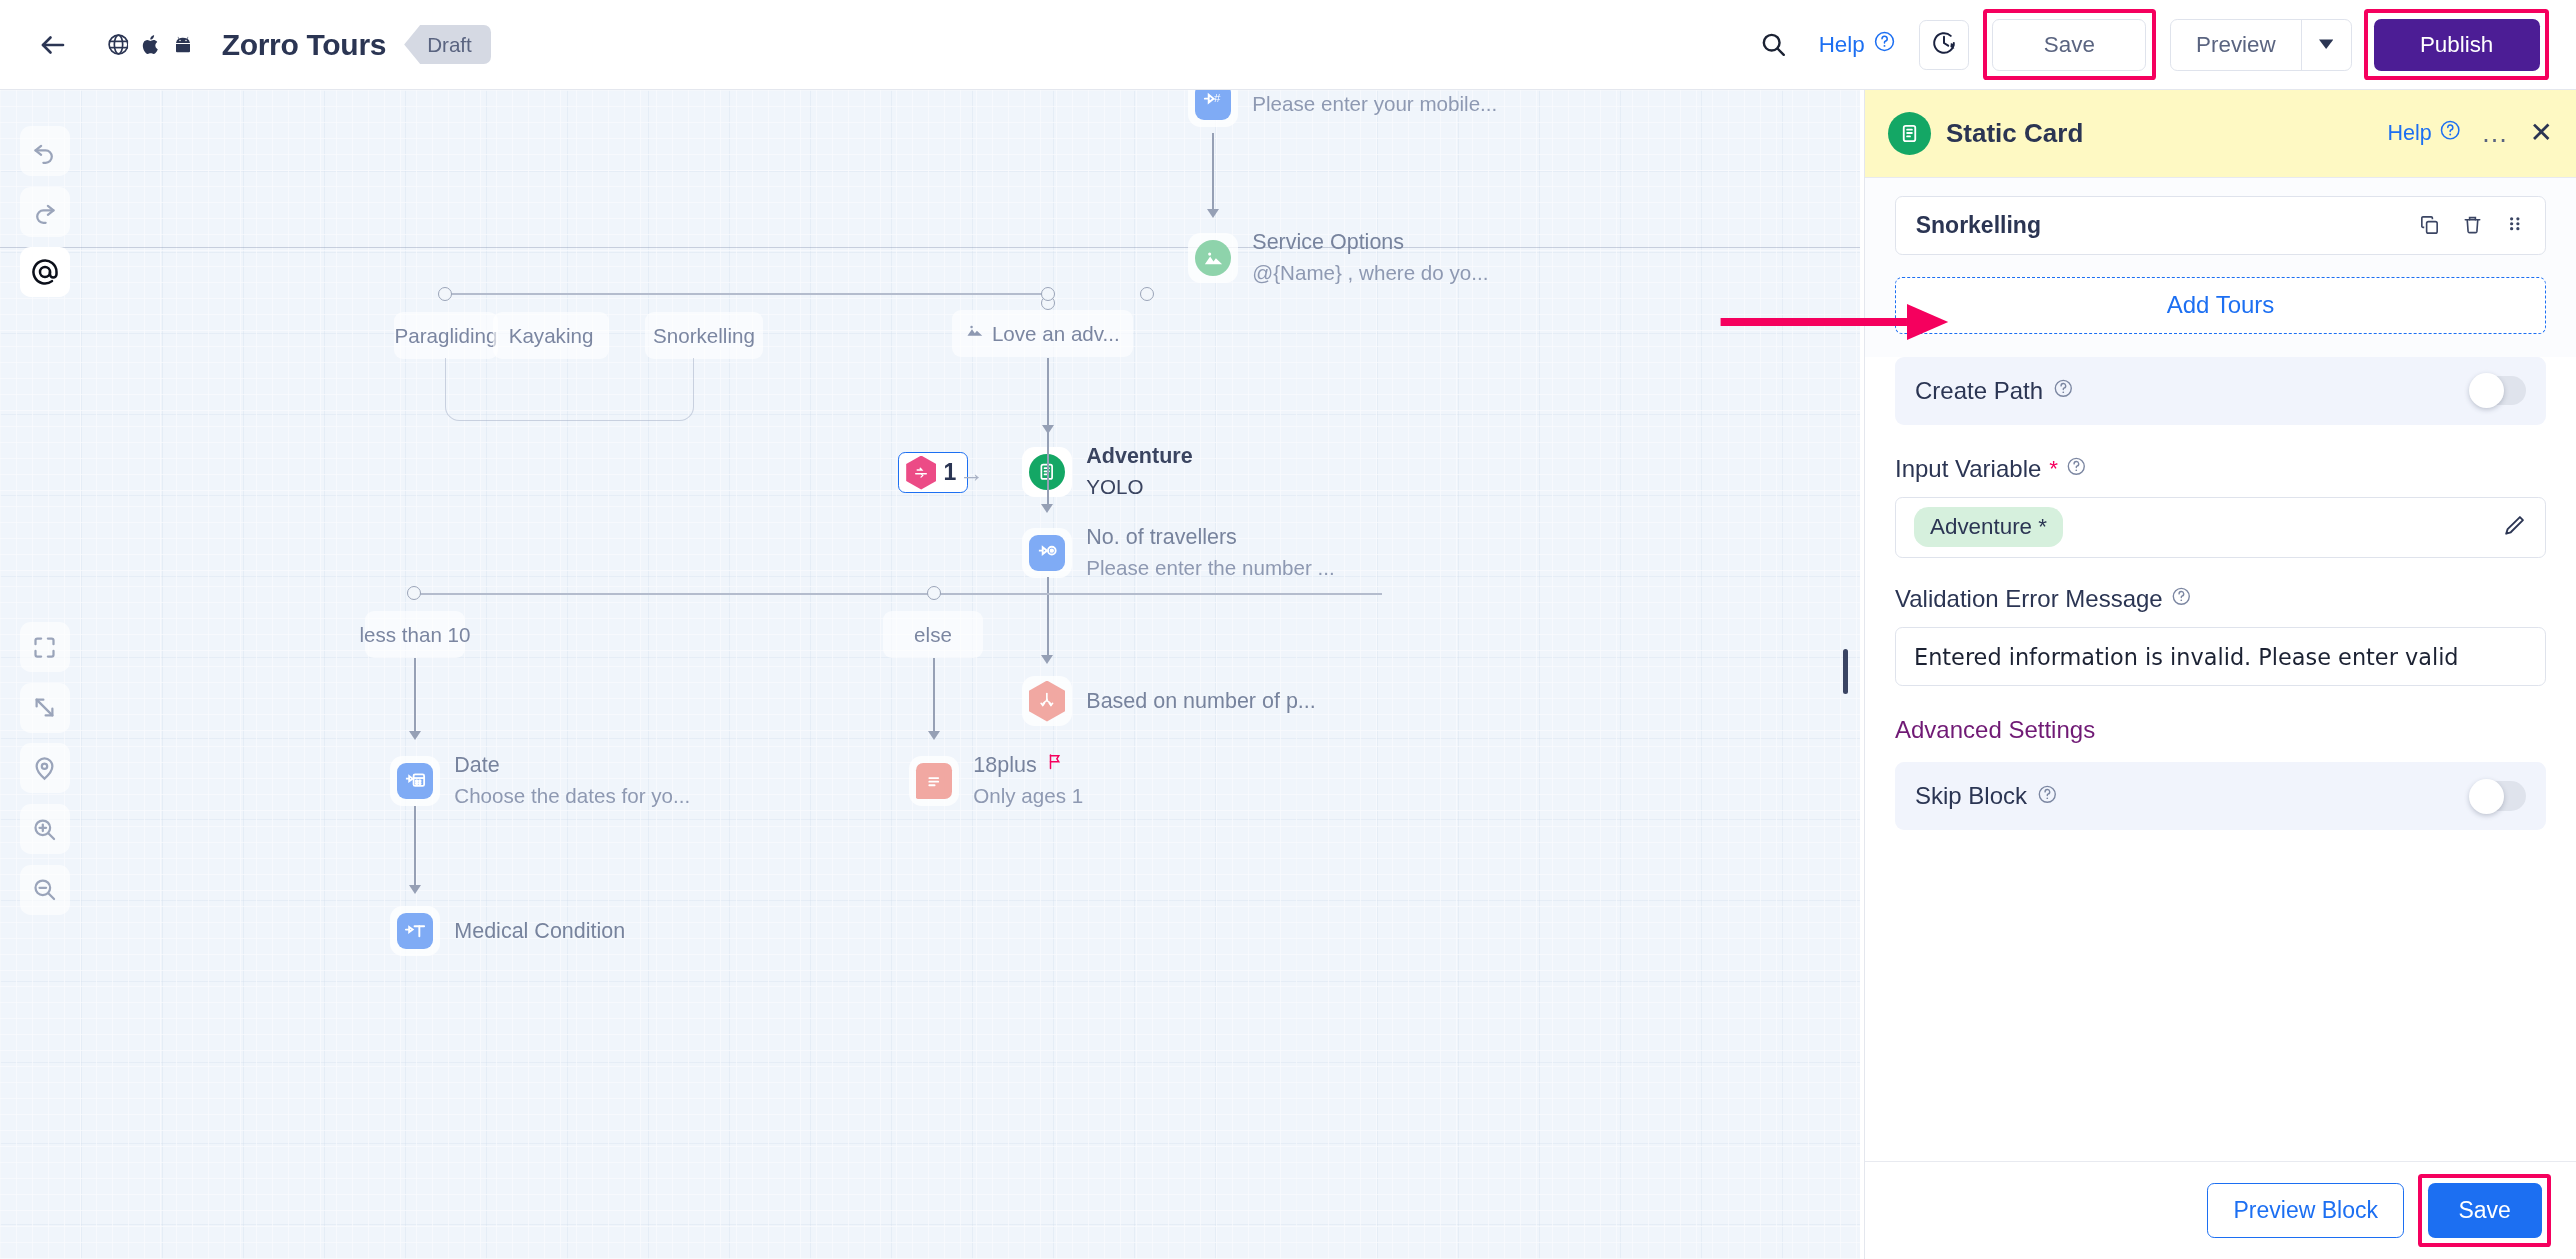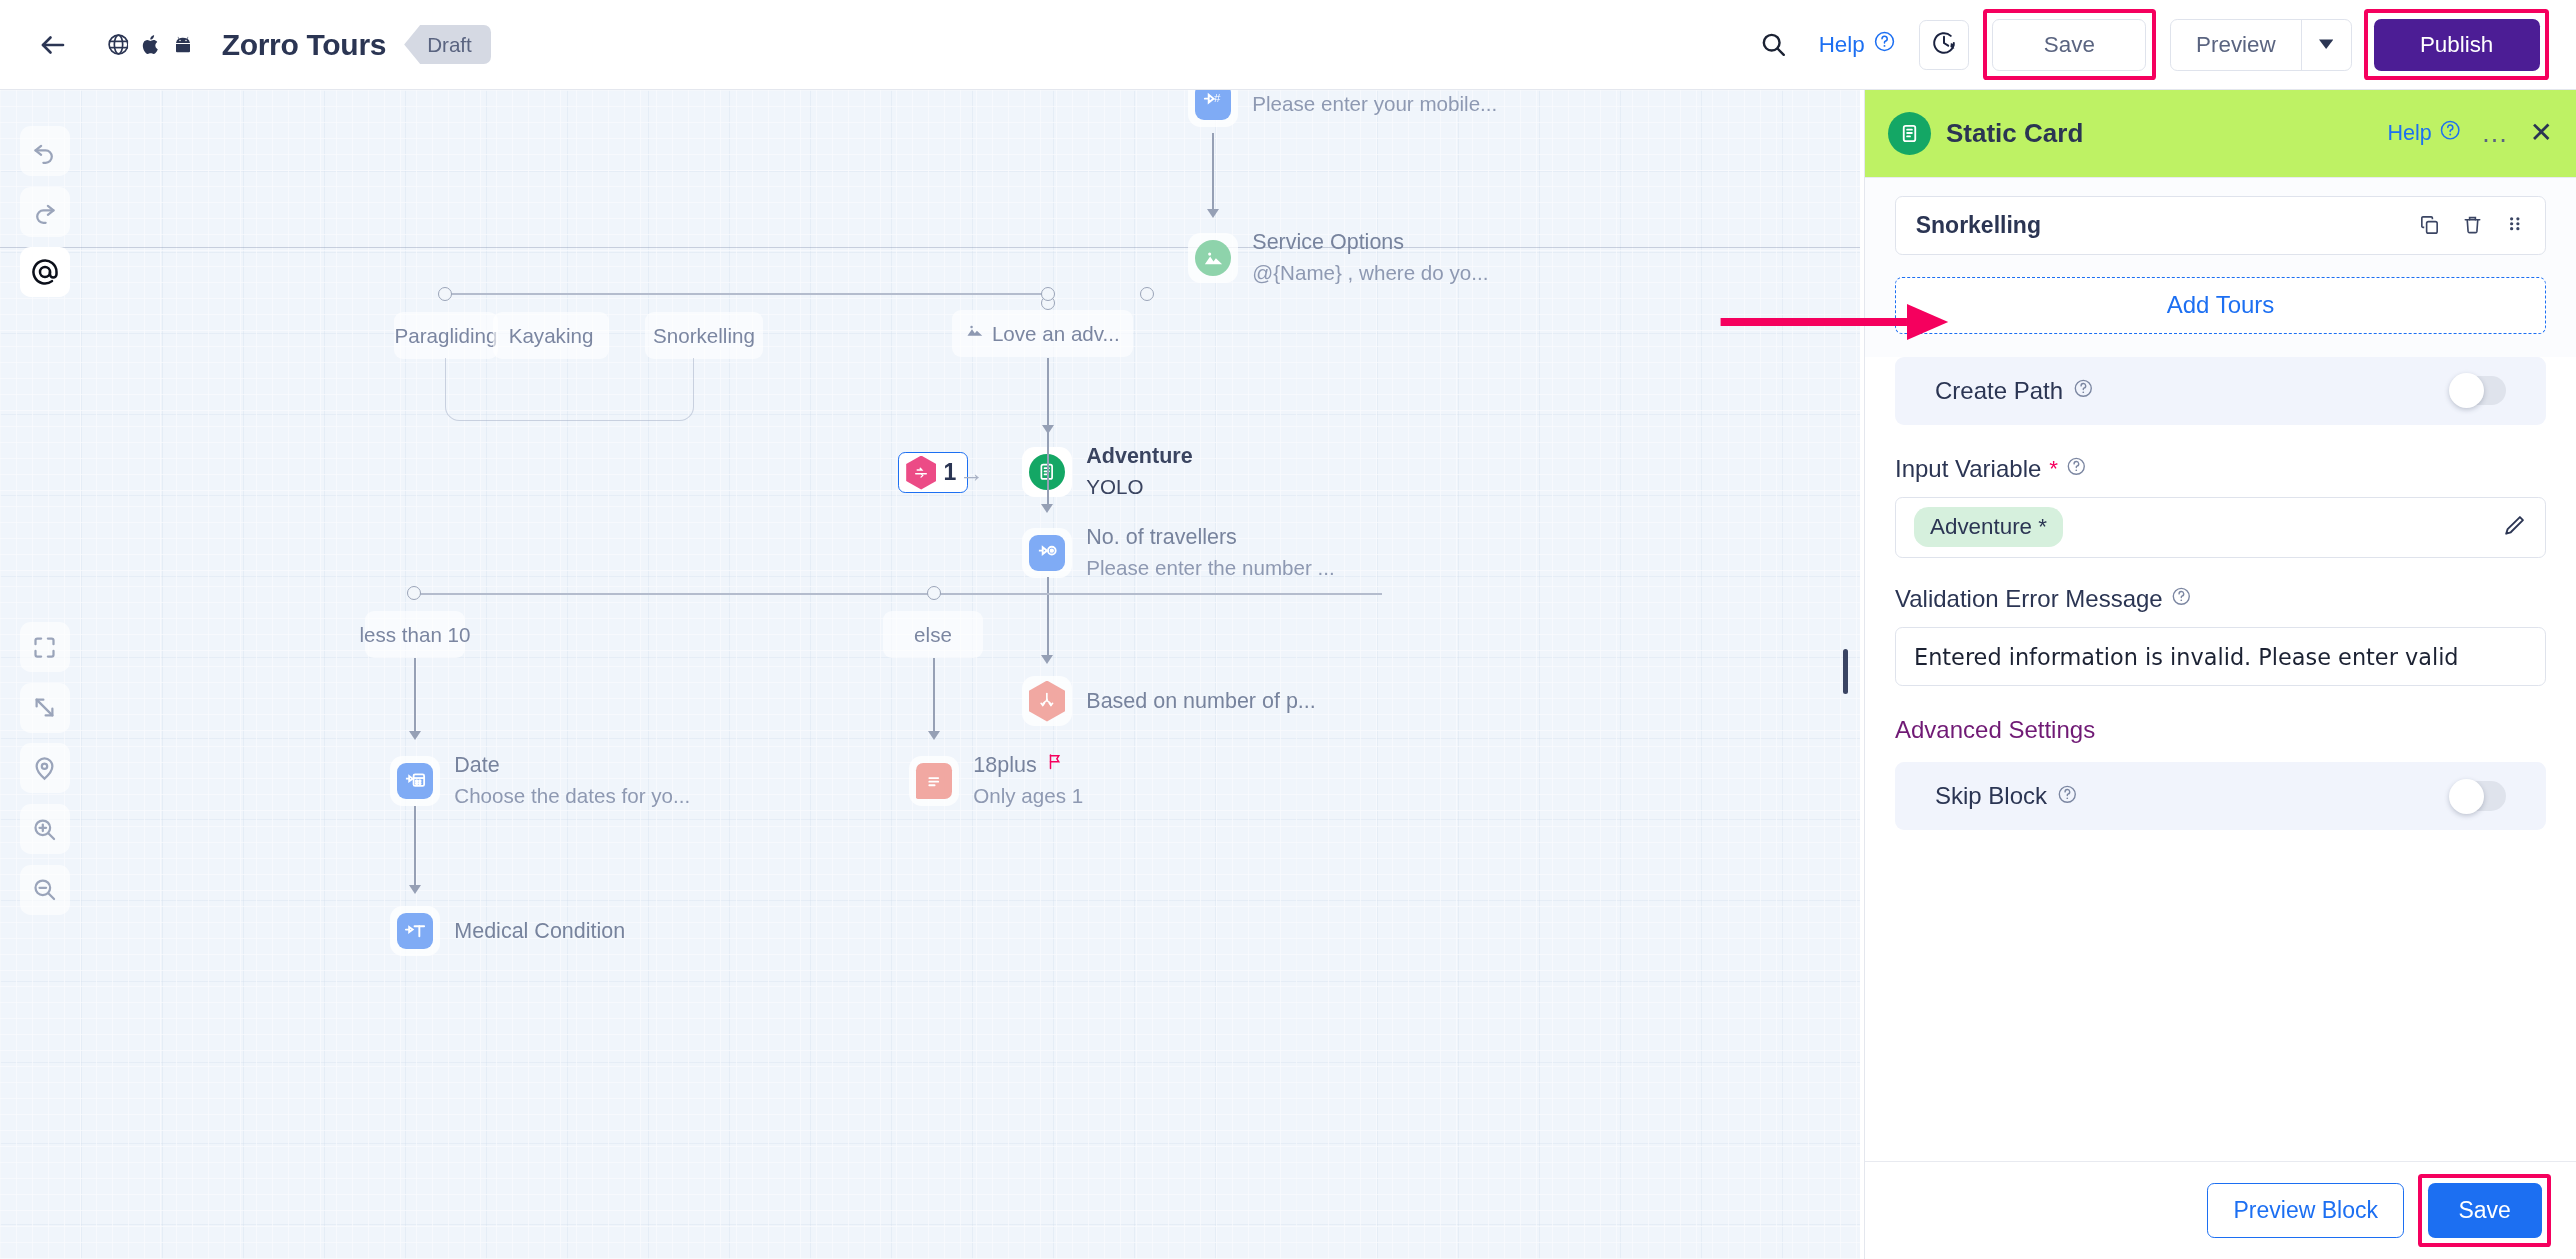--- a/index.html
+++ b/index.html
@@ -160,21 +160,21 @@
   
   .ann-arrow { position: absolute; z-index: 45; }
 
   
   .panel {
     position: absolute; top: 90px; right: 0; width: 712px; height: 1169px;
     background: #fff; border-left: 0.9px solid #e4e7ee; display: flex; flex-direction: column;
     z-index: 30;
   }
   .panel-head {
-    height: 88px; background: #bef264; border-bottom: 0.9px solid #e8eaf0;
+    height: 88px; background: #fef9c3; border-bottom: 0.9px solid #e8eaf0;
     display: flex; align-items: center; padding: 0 23px;
   }
   .panel-head-ico {
     width: 43px; height: 43px; border-radius: 50%; background: #14a765;
     display: flex; align-items: center; justify-content: center; flex: none;
   }
   .panel-title { font-size: 26px; font-weight: bold; color: #2b3553; margin-left: 15px; }
   .panel-head-right { margin-left: auto; display: flex; align-items: center; gap: 19.7px; }
   .panel-help { color: #1c6ff2; font-size: 21.5px; display: flex; align-items: center; gap: 7.2px; cursor: pointer; }
   .dots { font-size: 27px; color: #5a6480; letter-spacing: 1.8px; cursor: pointer; line-height: 0.5; }
@@ -188,21 +188,21 @@
   }
   .card-item-label { font-size: 23px; color: #2b3553; font-weight: bold; }
   .card-item-tools { margin-left: auto; display: flex; align-items: center; gap: 19.7px; color: #4a5470; }
   .add-card {
     margin-top: 21.5px; height: 57px; border: 1.8px dashed #1c6ff2; border-radius: 7.2px;
     display: flex; align-items: center; justify-content: center; color: #1c6ff2;
     font-size: 24px; cursor: pointer; background: #fff;
   }
   .row-toggle {
     background: #f1f4fc; border-radius: 9px; margin: 0 30px; height: 68px;
-    display: flex; align-items: center; padding: 0 40px;
+    display: flex; align-items: center; padding: 0 20px;
   }
   .row-label { font-size: 24px; color: #2b3553; display: flex; align-items: center; gap: 9.8px; }
   .toggle {
     margin-left: auto; width: 55px; height: 29.5px; border-radius: 15px; background: #dfe3ec;
     position: relative; cursor: pointer; flex: none;
   }
   .toggle .knob {
     position: absolute; top: -2.7px; left: -1.8px; width: 35px; height: 35px; border-radius: 50%;
     background: #fff; box-shadow: 0 1.8px 5.4px rgba(40,50,80,0.25);
   }

